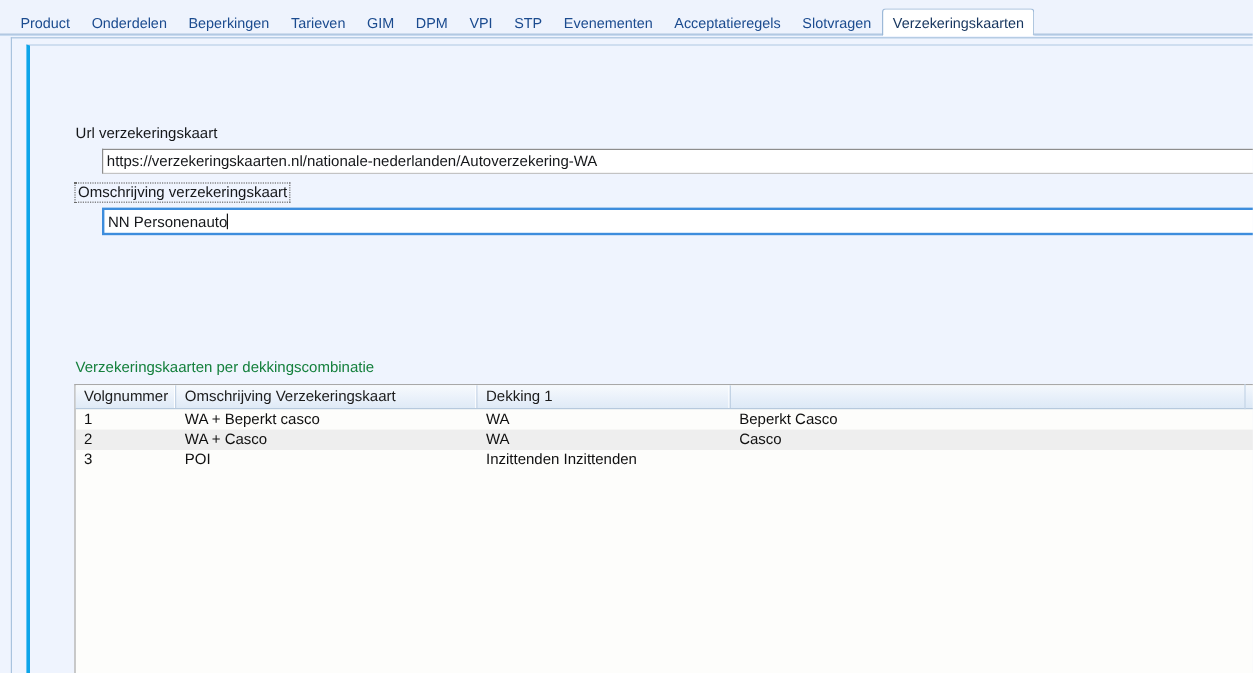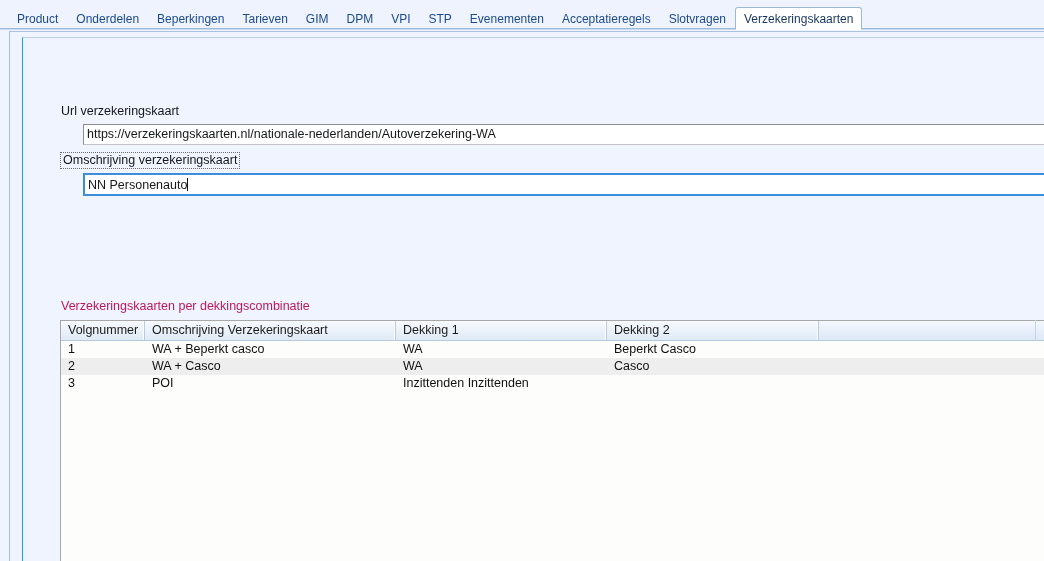--- a/index.html
+++ b/index.html
@@ -101,21 +101,21 @@
     border-top: 1px solid #a9c3de;
     box-sizing: border-box;
     background: #eff4fe;
   }
   #inner-panel {
     position: absolute;
     left: 22px;
     top: 37px;
     width: 1022px;
     height: 524px;
-    border-left: 1px solid #0ea5e9;
+    border-left: 3px solid #0ea5e9;
     border-top: 1px solid #b9cfe6;
     box-sizing: border-box;
     background: #eff4fe;
   }
 
   
   .field-label {
     position: absolute;
     font-size: 12.5px;
     color: #15171a;
@@ -161,21 +161,21 @@
   #url-input  { left: 37px;  top: 86px;  width: 977px; height: 21px; }
   #desc-label { left: 40px;  top: 114px; }
   #desc-input { left: 37px;  top: 135px; width: 977px; height: 23px; line-height: 19px; padding-top: 1px; }
 
   
   #grid-caption {
     position: absolute;
     left: 38px;
     top: 261px;
     font-size: 12.5px;
-    color: #be185d;
+    color: #15803d;
     white-space: nowrap;
   }
   #grid {
     position: absolute;
     left: 37px;
     top: 282px;
     width: 1007px;
     height: 275px;
     background: #fdfdfb;
     border: 1px solid #a8a8a8;
@@ -286,21 +286,20 @@
     </div>
 
     <div id="grid-caption">Verzekeringskaarten per dekkingscombinatie</div>
 
     <div id="grid">
 
       <div id="grid-headrow">
         <div class="gh col0">Volgnummer</div>
         <div class="gh col1">Omschrijving Verzekeringskaart</div>
         <div class="gh col2">Dekking 1</div>
-        <div class="gh col3">Dekking 2</div>
       </div>
 
       <div class="grow">
         <div class="gc col0">1</div>
         <div class="gc col1">WA + Beperkt casco</div>
         <div class="gc col2">WA</div>
         <div class="gc col3">Beperkt Casco</div>
         <div class="gc col4"></div>
       </div>
 

